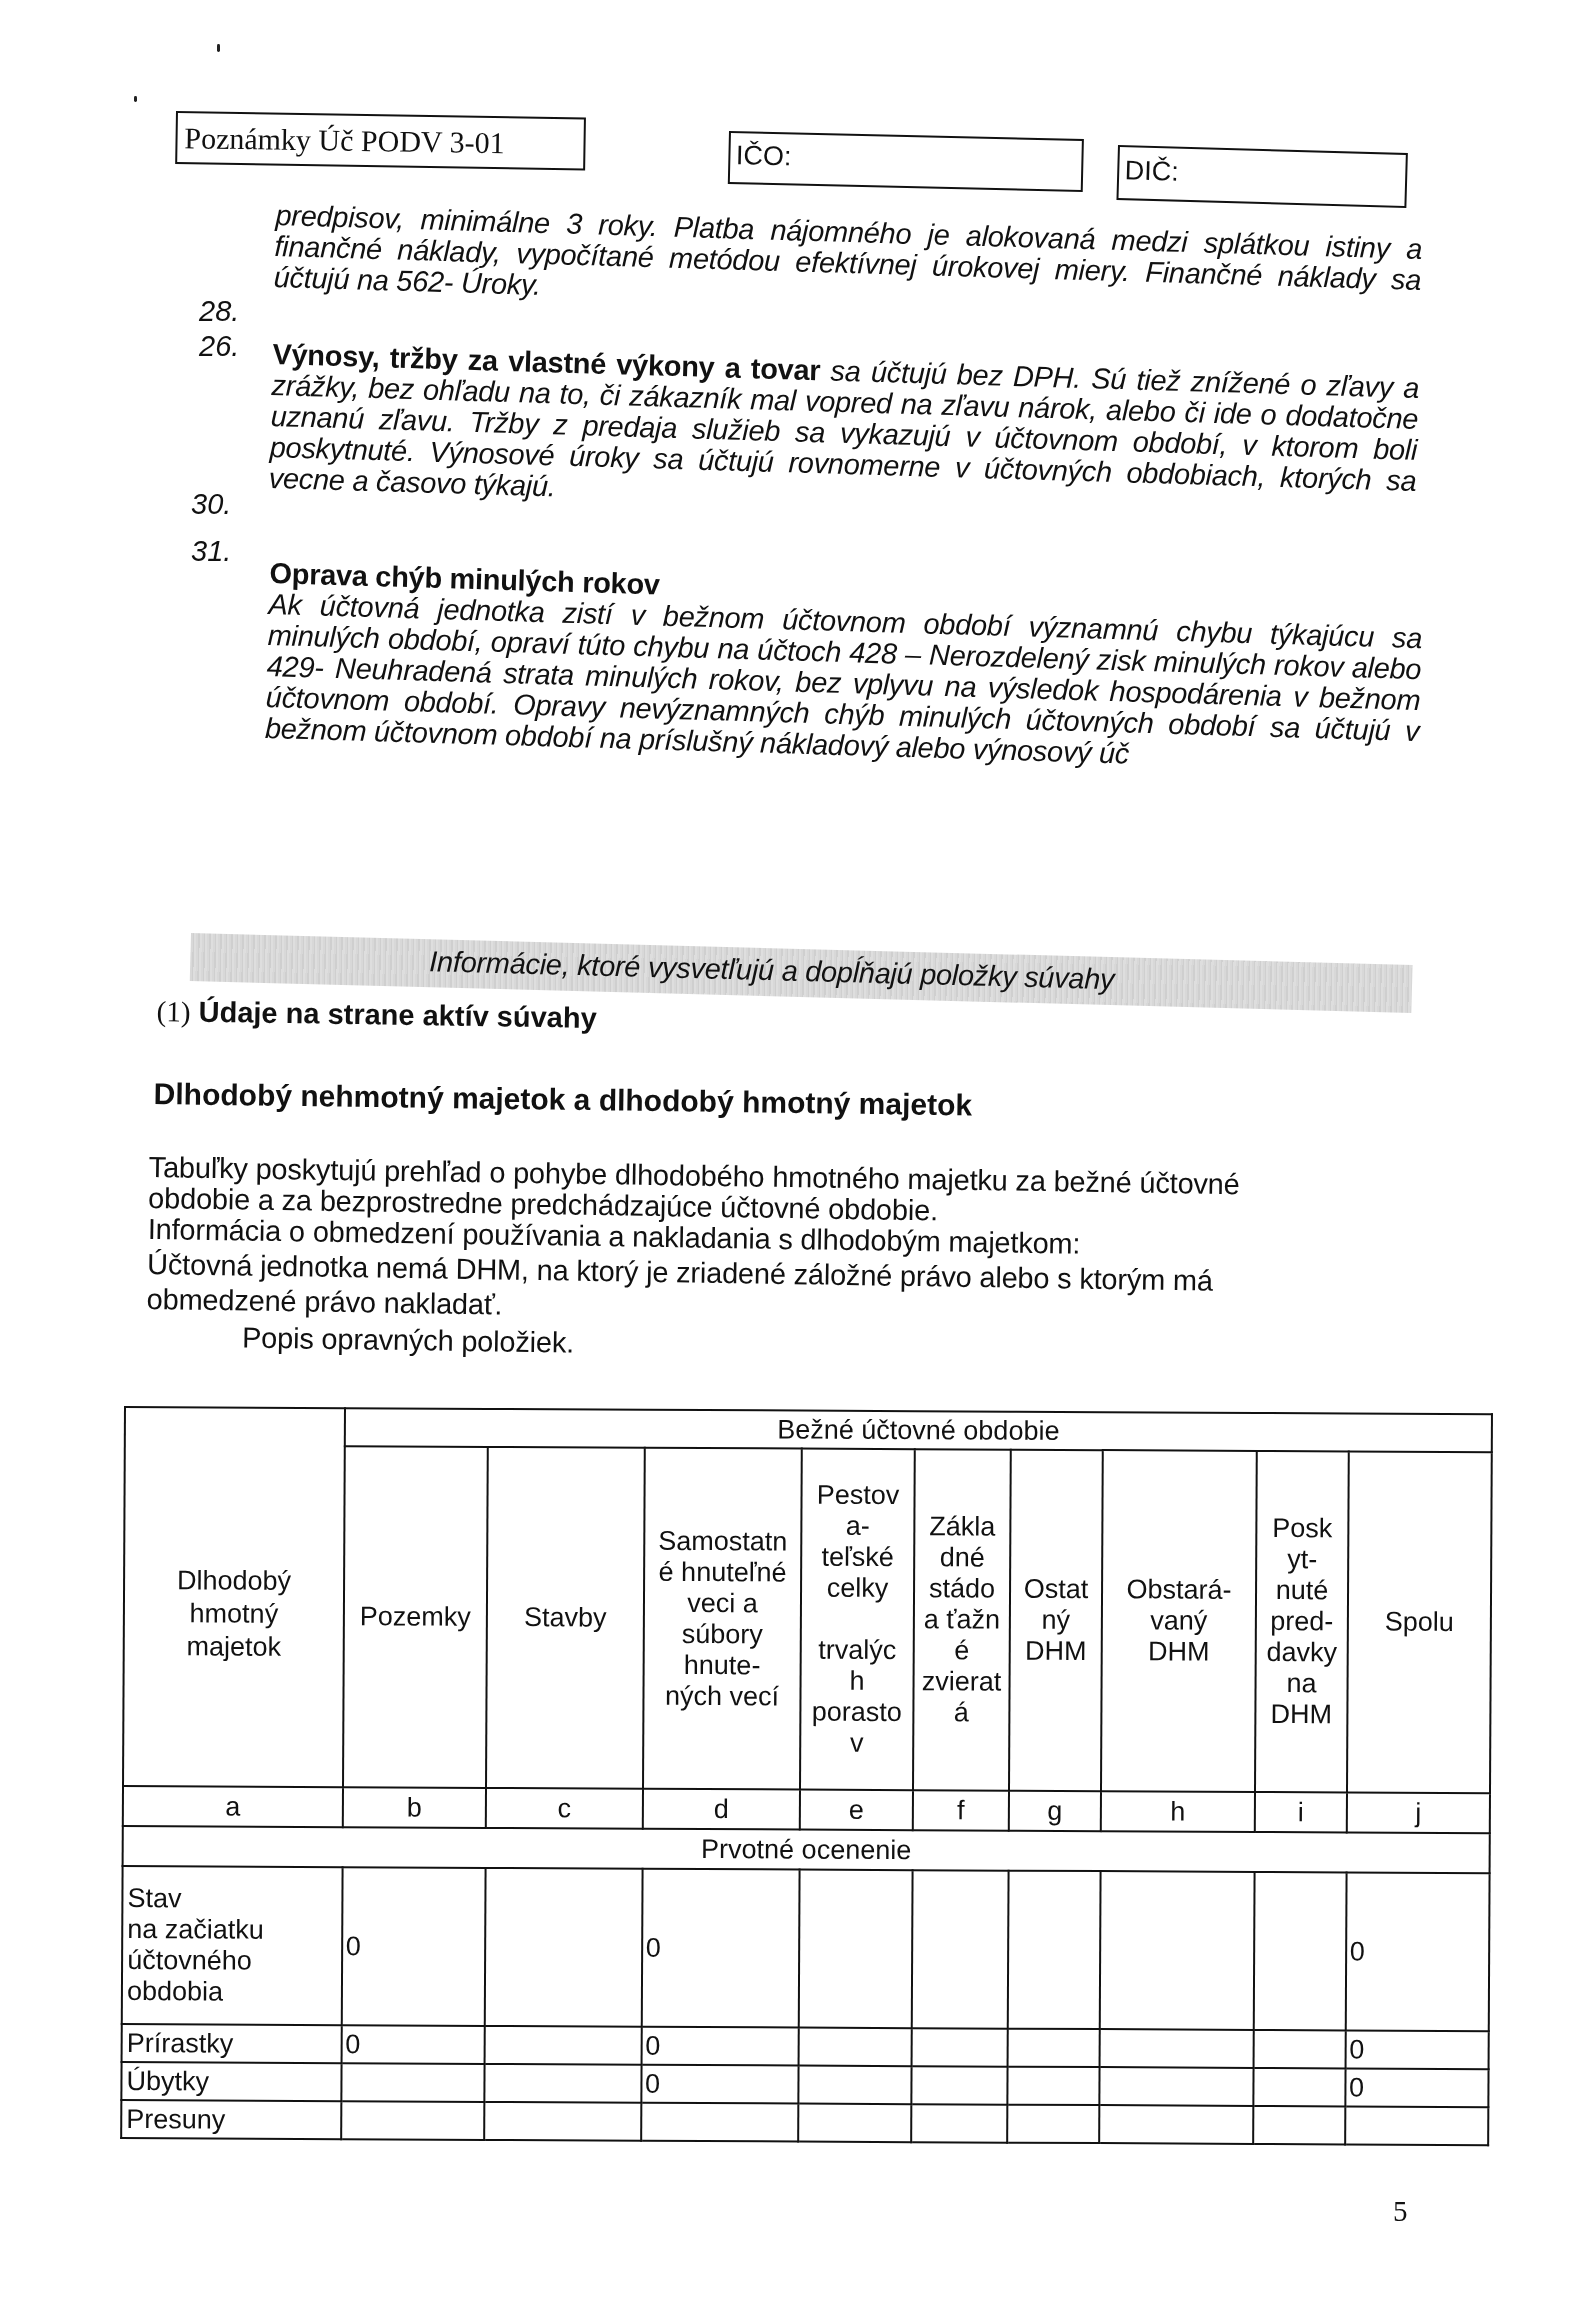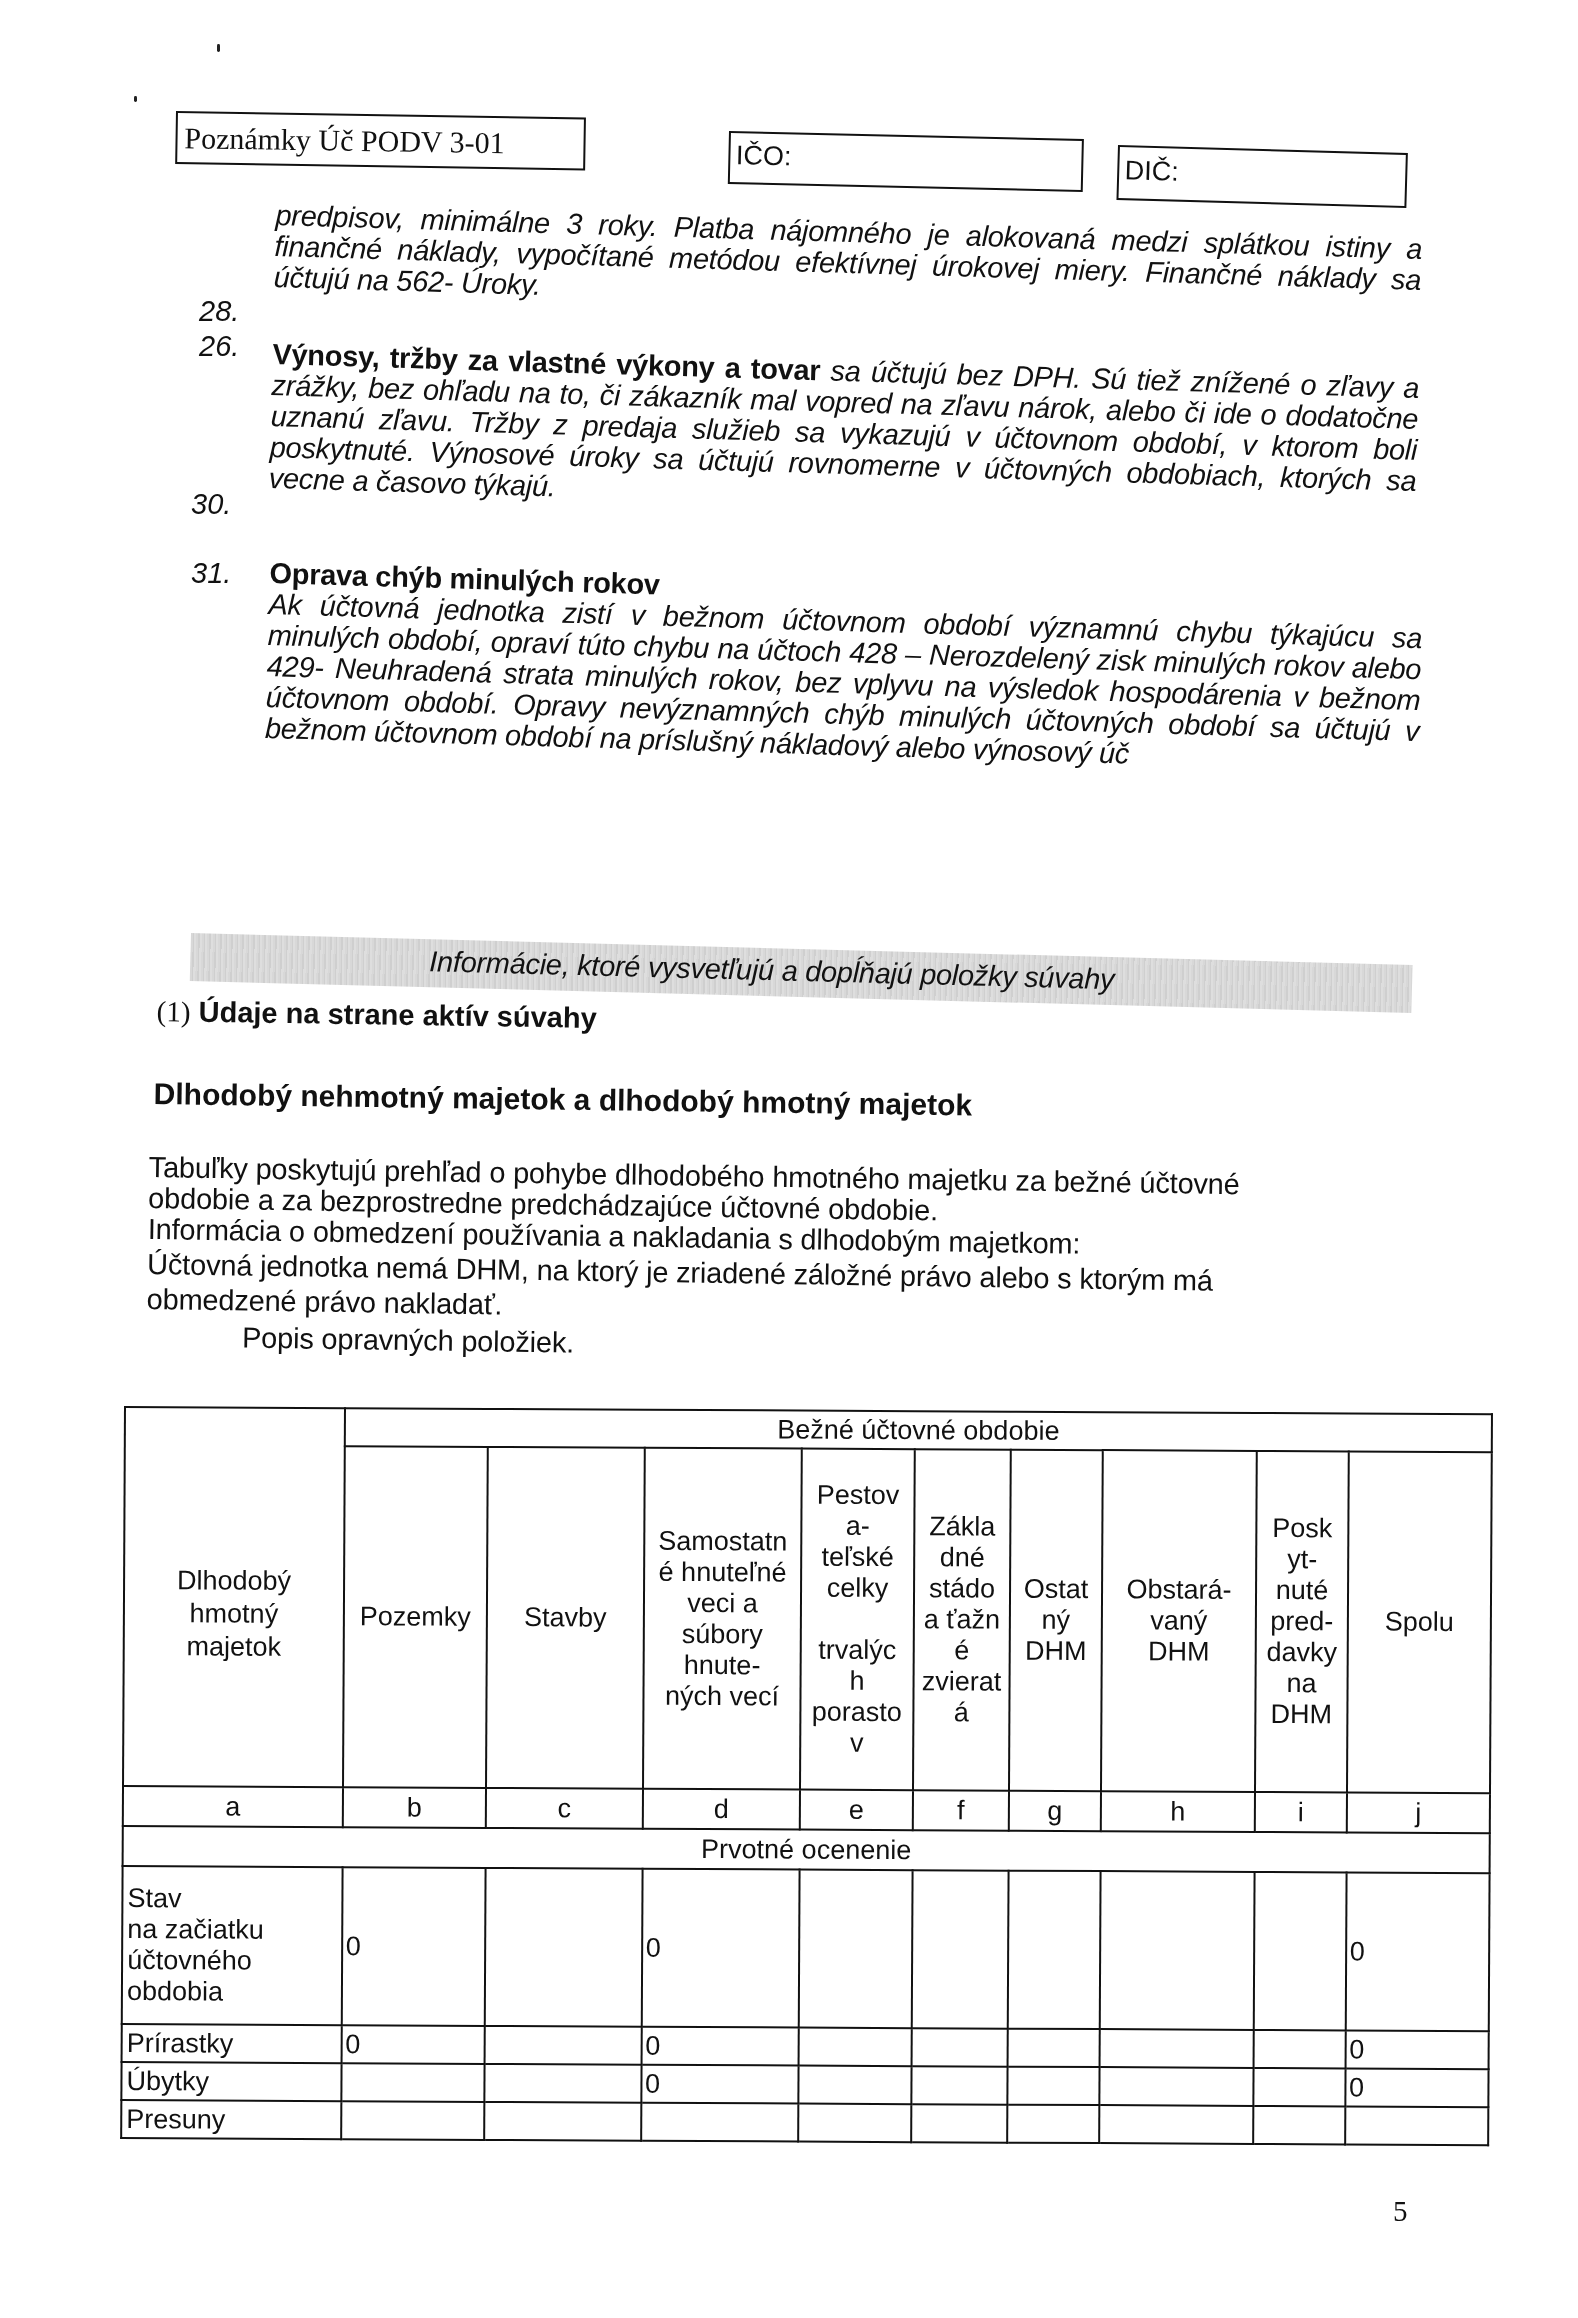--- a/index.html
+++ b/index.html
@@ -95,21 +95,21 @@
   <span>predpisov, minimálne 3 roky. Platba nájomného je alokovaná medzi splátkou istiny a finančné náklady, vypočítané metódou efektívnej úrokovej miery. Finančné náklady sa účtujú na 562- Úroky.</span>
 </div>
 <div class="num" style="left:199px;top:295px;">28.</div>
 
 <div class="num" style="left:199px;top:330px;">26.</div>
 <div class="para p2">
   <b>Výnosy, tržby  za vlastné výkony a tovar</b><span> sa účtujú bez DPH. Sú tiež znížené o zľavy a zrážky, bez ohľadu na to, či zákazník mal vopred na zľavu nárok, alebo či ide  o dodatočne  uznanú  zľavu.  Tržby  z predaja  služieb  sa  vykazujú  v účtovnom období, v ktorom boli poskytnuté. Výnosové úroky sa účtujú rovnomerne v účtovných obdobiach, ktorých sa vecne a časovo týkajú.</span>
 </div>
 <div class="num" style="left:191px;top:488px;">30.</div>
 
-<div class="num" style="left:191px;top:557px;">31.</div>
+<div class="num" style="left:191px;top:535px;">31.</div>
 <div class="para p3">
   <div class="bi" style="font-weight:bold;font-style:normal;">Oprava chýb minulých rokov</div>
   <div>Ak účtovná jednotka zistí v bežnom účtovnom období významnú chybu týkajúcu sa minulých období, opraví túto chybu na účtoch 428 – Nerozdelený zisk minulých rokov alebo 429- Neuhradená strata minulých rokov, bez vplyvu na výsledok hospodárenia v bežnom účtovnom období. Opravy nevýznamných chýb minulých účtovných období sa účtujú v bežnom účtovnom období na príslušný nákladový alebo výnosový úč</div>
 </div>
 
 <div class="banner">
   <span>Informácie, ktoré vysvetľujú a dopĺňajú  položky súvahy</span>
 </div>
 
 <div class="h-sub">

